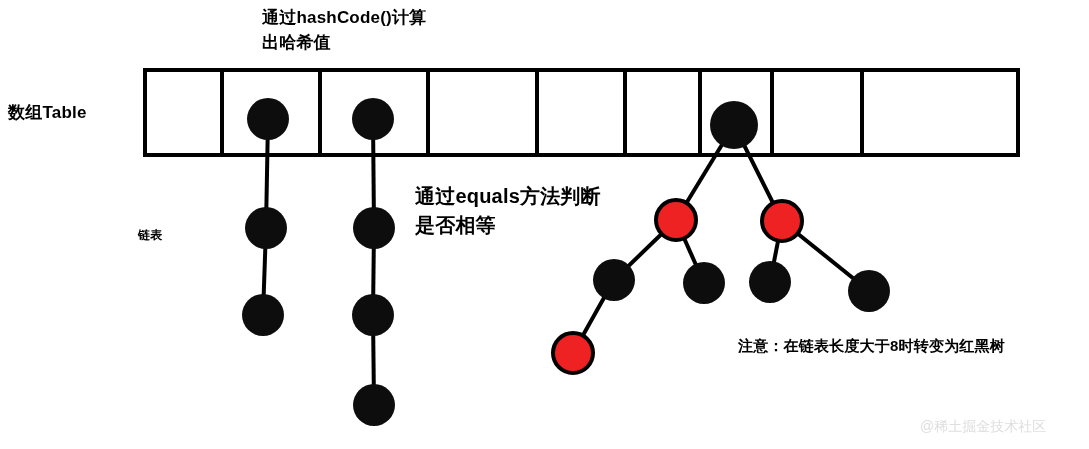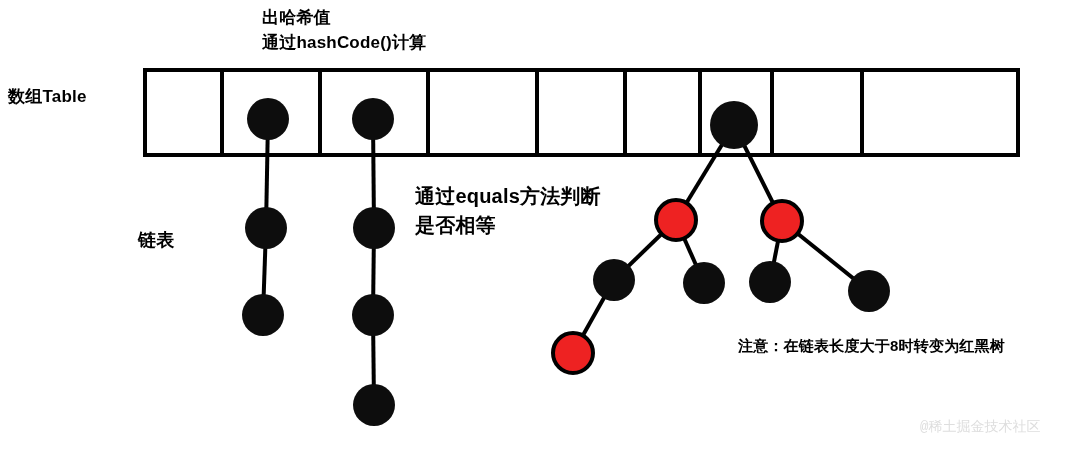--- a/index.html
+++ b/index.html
@@ -28,27 +28,27 @@
     position: absolute;
     font-family: "Liberation Sans", "DejaVu Sans", sans-serif;
     font-weight: bold;
     color: #000000;
     white-space: nowrap;
     line-height: 1.45;
     letter-spacing: 0.2px;
   }
   #label-array {
     left: 8px;
-    top: 85px;
+    top: 101px;
     font-size: 17px;
   }
   #label-linkedlist {
     left: 138px;
     top: 227px;
-    font-size: 18px;
+    font-size: 12px;
   }
   #note-hashcode {
     left: 262px;
     top: 6px;
     font-size: 17px;
   }
   #note-equals {
     left: 415px;
     top: 182px;
     font-size: 20px;
@@ -58,21 +58,21 @@
     top: 335px;
     font-size: 15px;
     text-align: center;
   }
   #watermark {
     position: absolute;
     left: 920px;
     top: 418px;
     font-size: 14px;
     color: #dedede;
-    font-family: Liberation Mono, monospace;
+    font-family: Liberation Sans, sans-serif;
     white-space: nowrap;
   }
 </style>
 </head>
 <body>
 
 <div id="canvas">
 
   <svg id="diagram-svg" viewBox="0 0 1089 449" xmlns="http://www.w3.org/2000/svg">
     <g id="table-group">
@@ -117,22 +117,22 @@
         <circle cx="869" cy="291" r="21" fill="#0d0d0d" stroke="none" stroke-width="0"></circle>
         <circle cx="573" cy="353" r="20" fill="#ee2222" stroke="#000000" stroke-width="4"></circle>
       </g>
   </svg>
 
   <div class="lbl" id="label-array">数组Table</div>
 
   <div class="lbl" id="label-linkedlist">链表</div>
 
   <div class="lbl" id="note-hashcode">
+    <div>通过hashCode()计算</div>
     <div>出哈希值</div>
-    <div>通过hashCode()计算</div>
   </div>
 
   <div class="lbl" id="note-equals">
     <div>通过equals方法判断</div>
     <div>是否相等</div>
   </div>
 
   <div class="lbl" id="note-treeify">注意：在链表长度大于8时转变为红黑树</div>
 
   <div id="watermark">@稀土掘金技术社区</div>

